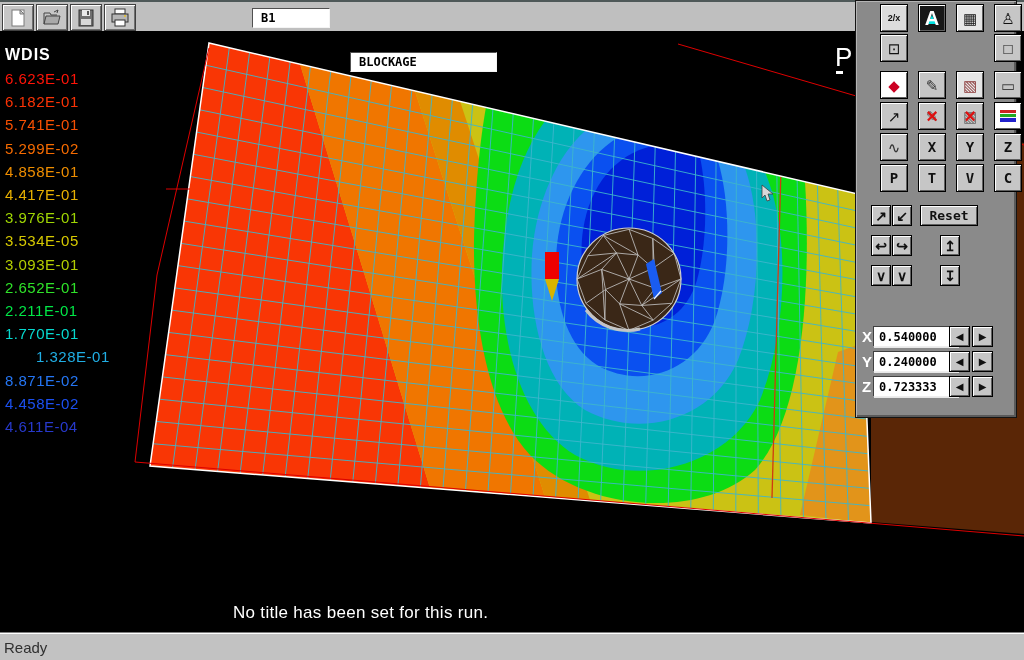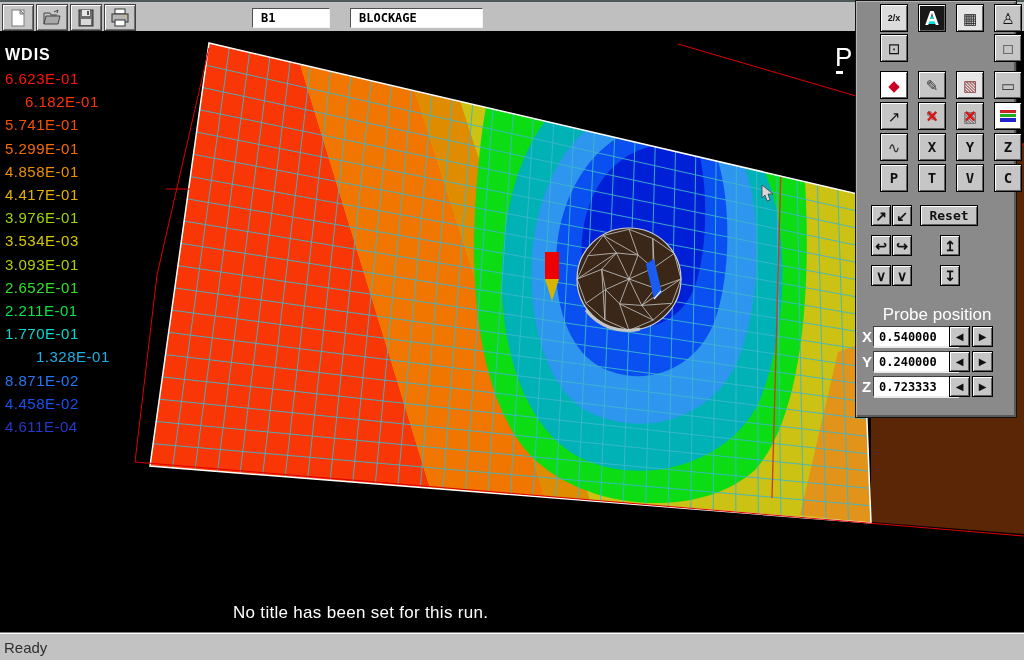--- a/index.html
+++ b/index.html
@@ -92,21 +92,21 @@
     </div>
     <div class="tbtn" style="left:104px">
       <svg width="20" height="20">
         <rect x="5" y="1" width="10" height="5" fill="#fff" stroke="#333"></rect>
         <rect x="2" y="6" width="16" height="8" fill="#b5b5b5" stroke="#333"></rect>
         <rect x="5" y="12" width="10" height="6" fill="#fff" stroke="#333"></rect>
         <circle cx="15" cy="8" r="1" fill="#e8c020"></circle>
       </svg>
     </div>
     <input class="tfield" style="left: 252px; width: 78px;" readonly="" value="B1">
-    <input class="tfield" style="left: 350px; width: 133px;" readonly="" value="BLOCKAGE">
+    <input class="tfield" style="left: 350px; width: 147px; margin-top: 44px;" readonly="" value="BLOCKAGE">
   </div>
 
   <div id="viewport">
     <svg id="scene" width="1024" height="601" viewBox="0 31 1024 601">
       <defs>
         <clipPath id="slabClip">
             <path d="M209,43 L858,194 L871,523 L150,466 Z"></path>
           </clipPath>
       </defs>
 
@@ -259,27 +259,27 @@
       <path d="M762,185 l0,13 l3,-3 l2,6 l3,-1 l-2,-6 l5,0 Z" fill="#d8d8d8" stroke="#404040" stroke-width="0.8"></path>
     </svg>
 
     <div id="run-title">No title has been set for this run.</div>
   </div>
 
   <div id="legend">
     <div id="legend-title">WDIS</div>
     <div>
         <div class="legend-entry" style="color: rgb(255, 20, 8); top: 24px;">6.623E-01</div>
-        <div class="legend-entry" style="color: rgb(251, 51, 5); top: 47.2px; margin-left: 20px;">6.182E-01</div>
+        <div class="legend-entry" style="color: rgb(251, 51, 5); top: 47.2px;">6.182E-01</div>
         <div class="legend-entry" style="color: rgb(248, 80, 2); top: 70.4px;">5.741E-01</div>
-        <div class="legend-entry" style="color: rgb(246, 107, 0); top: 93.6px;">5.299E-01</div>
+        <div class="legend-entry" style="color: rgb(246, 107, 0); top: 93.6px;">5.299E-02</div>
         <div class="legend-entry" style="color: rgb(239, 142, 0); top: 116.8px;">4.858E-01</div>
         <div class="legend-entry" style="color: rgb(233, 177, 1); top: 140px;">4.417E-01</div>
         <div class="legend-entry" style="color: rgb(159, 214, 3); top: 163.2px;">3.976E-01</div>
-        <div class="legend-entry" style="color: rgb(214, 201, 0); top: 186.4px;">3.534E-03</div>
+        <div class="legend-entry" style="color: rgb(214, 201, 0); top: 186.4px;">3.534E-05</div>
         <div class="legend-entry" style="color: rgb(180, 206, 1); top: 209.6px;">3.093E-01</div>
         <div class="legend-entry" style="color: rgb(47, 226, 41); top: 232.8px;">2.652E-01</div>
         <div class="legend-entry" style="color: rgb(0, 231, 70); top: 256px;">2.211E-01</div>
         <div class="legend-entry" style="color: rgb(6, 217, 207); top: 279.2px;">1.770E-01</div>
         <div class="legend-entry" style="color: rgb(32, 174, 228); top: 302.4px; margin-left: 31px;">1.328E-01</div>
         <div class="legend-entry" style="color: rgb(37, 118, 244); top: 325.6px;">8.871E-02</div>
         <div class="legend-entry" style="color: rgb(27, 80, 240); top: 348.8px;">4.458E-02</div>
         <div class="legend-entry" style="color: rgb(39, 57, 204); top: 372px;">4.611E-04</div>
       </div>
   </div>
@@ -360,21 +360,20 @@
         <div class="btn95 navbtn" style="left: 15px; top: 204px;">↗</div>
         <div class="btn95 navbtn" style="left: 36px; top: 204px;">↙</div>
         <div class="btn95 navbtn" style="left: 15px; top: 234px;">↩</div>
         <div class="btn95 navbtn" style="left: 36px; top: 234px;">↪</div>
         <div class="btn95 navbtn" style="left: 84px; top: 234px;">↥</div>
         <div class="btn95 navbtn" style="left: 15px; top: 264px;">∨</div>
         <div class="btn95 navbtn" style="left: 36px; top: 264px;">∨</div>
         <div class="btn95 navbtn" style="left: 84px; top: 264px;">↧</div>
       </div>
     <div id="reset-button" class="btn95">Reset</div>
-    <div id="probe-label">Probe position</div>
     <div>
         <div class="axis-row" style="top: 325px;">
           <span class="axis-label">X</span>
           <div class="axis-field">0.540000</div>
           <div class="btn95 spin" style="left: 93px; top: 0px;">◀</div>
           <div class="btn95 spin" style="left: 116px; top: 0px;">▶</div>
         </div>
         <div class="axis-row" style="top: 350px;">
           <span class="axis-label">Y</span>
           <div class="axis-field">0.240000</div>

